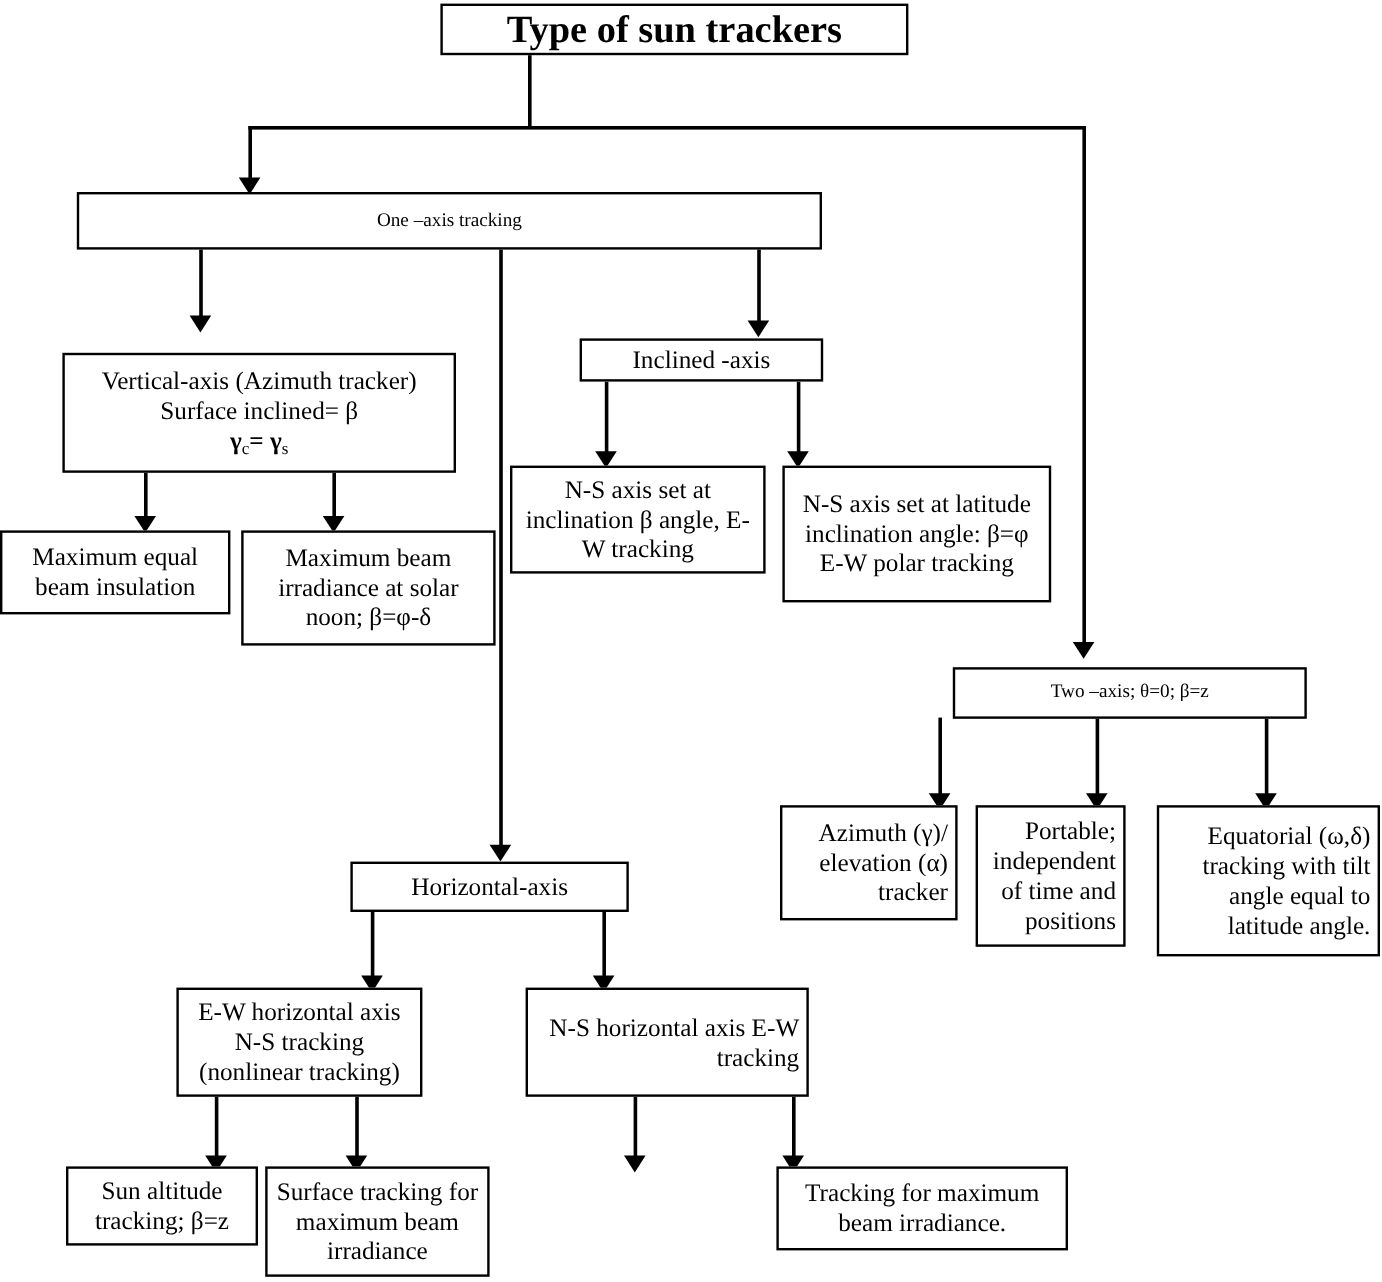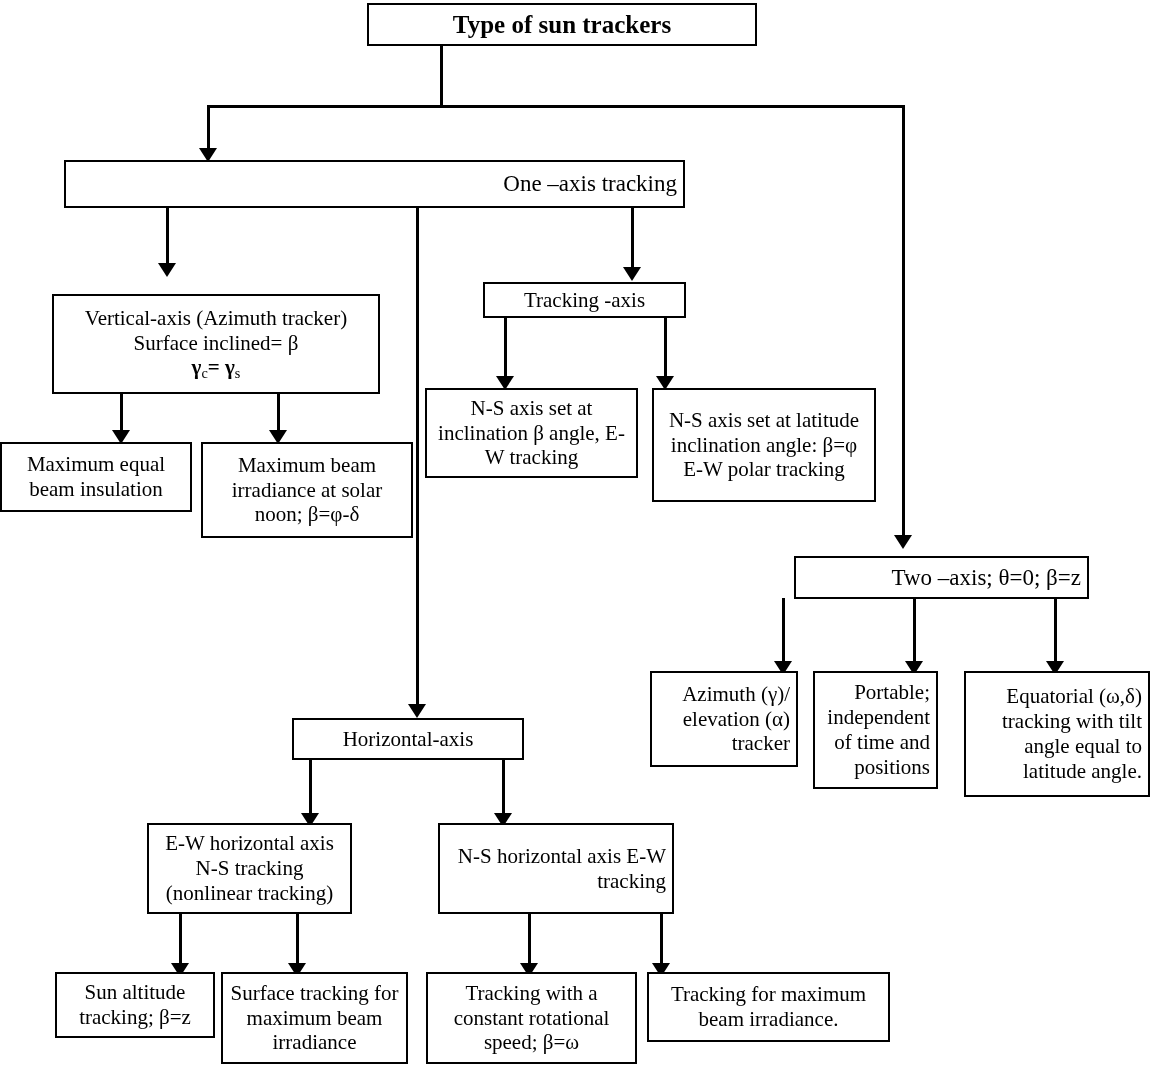--- a/index.html
+++ b/index.html
@@ -26,25 +26,24 @@
     align-items: center;
     justify-content: center;
     text-align: center;
     line-height: 1.18;
     font-size: 21px;
     padding: 2px 6px;
     z-index: 3;
   }
   .node.title {
     font-weight: bold;
-    font-size: 25px;
+    font-size: 32px;
   }
   .node.big {
-    font-size: 23px;
-    text-align: right;
+    font-size: 16px;
   }
   .node .txt { width: 100%; }
   .node.right-lean { justify-content: flex-end; text-align: right; }
   .node.right-lean .txt { width: auto; }
 
   
   .ln {
     position: absolute;
     background: #000000;
     z-index: 1;
@@ -135,21 +134,21 @@
 
   <div class="node" style="left:0px; top:442px; width:192px; height:70px;">
     <span class="txt">Maximum equal beam insulation</span>
   </div>
 
   <div class="node" style="left:201px; top:442px; width:212px; height:96px;">
     <span class="txt">Maximum beam irradiance at solar noon; β=φ-δ</span>
   </div>
 
   <div class="node" style="left:483px; top:282px; width:203px; height:36px;">
-    <span class="txt">Tracking -axis</span>
+    <span class="txt">Inclined -axis</span>
   </div>
 
   <div class="node" style="left:425px; top:388px; width:213px; height:90px;">
     <span class="txt">N-S axis set at inclination β angle, E-W tracking</span>
   </div>
 
   <div class="node" style="left:652px; top:388px; width:224px; height:114px;">
     <span class="txt">N-S axis set at latitude inclination angle: β=φ E-W polar tracking</span>
   </div>
 
@@ -166,23 +165,20 @@
   </div>
 
   <div class="node" style="left:55px; top:972px; width:160px; height:66px;">
     <span class="txt">Sun altitude tracking; β=z</span>
   </div>
 
   <div class="node" style="left:221px; top:972px; width:187px; height:92px;justify-content:center;">
     <span class="txt">Surface tracking for maximum beam irradiance</span>
   </div>
 
-  <div class="node" style="left:426px; top:972px; width:211px; height:92px;">
-    <span class="txt">Tracking with a constant rotational speed; β=ω</span>
-  </div>
 
   <div class="node" style="left:647px; top:972px; width:243px; height:70px;">
     <span class="txt">Tracking for maximum beam irradiance.</span>
   </div>
 
   <div class="node right-lean" style="left:650px; top:671px; width:148px; height:96px;">
     <span class="txt">Azimuth (γ)/ elevation (α) tracker</span>
   </div>
 
   <div class="node right-lean" style="left:813px; top:671px; width:125px; height:118px;">

